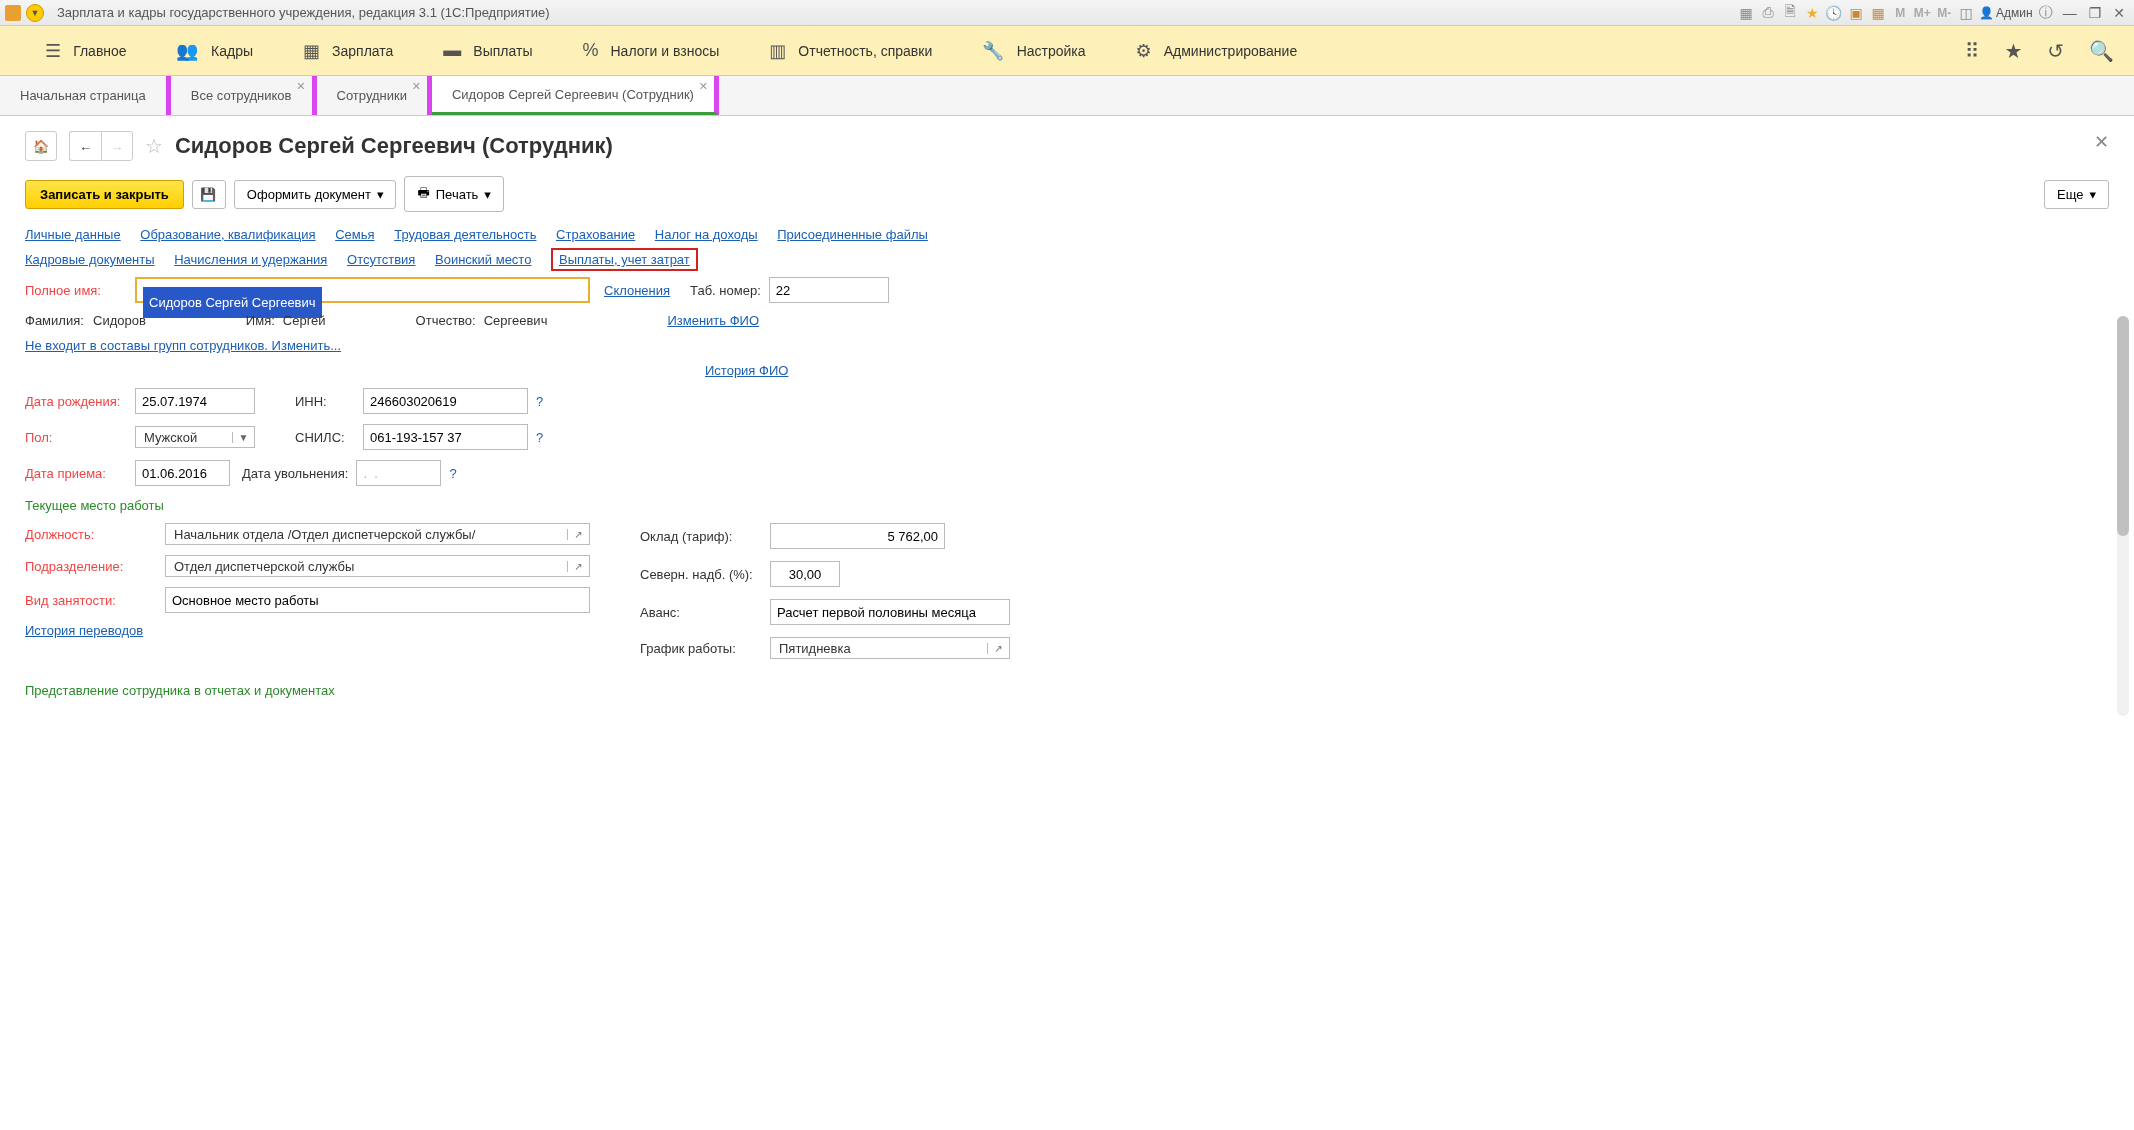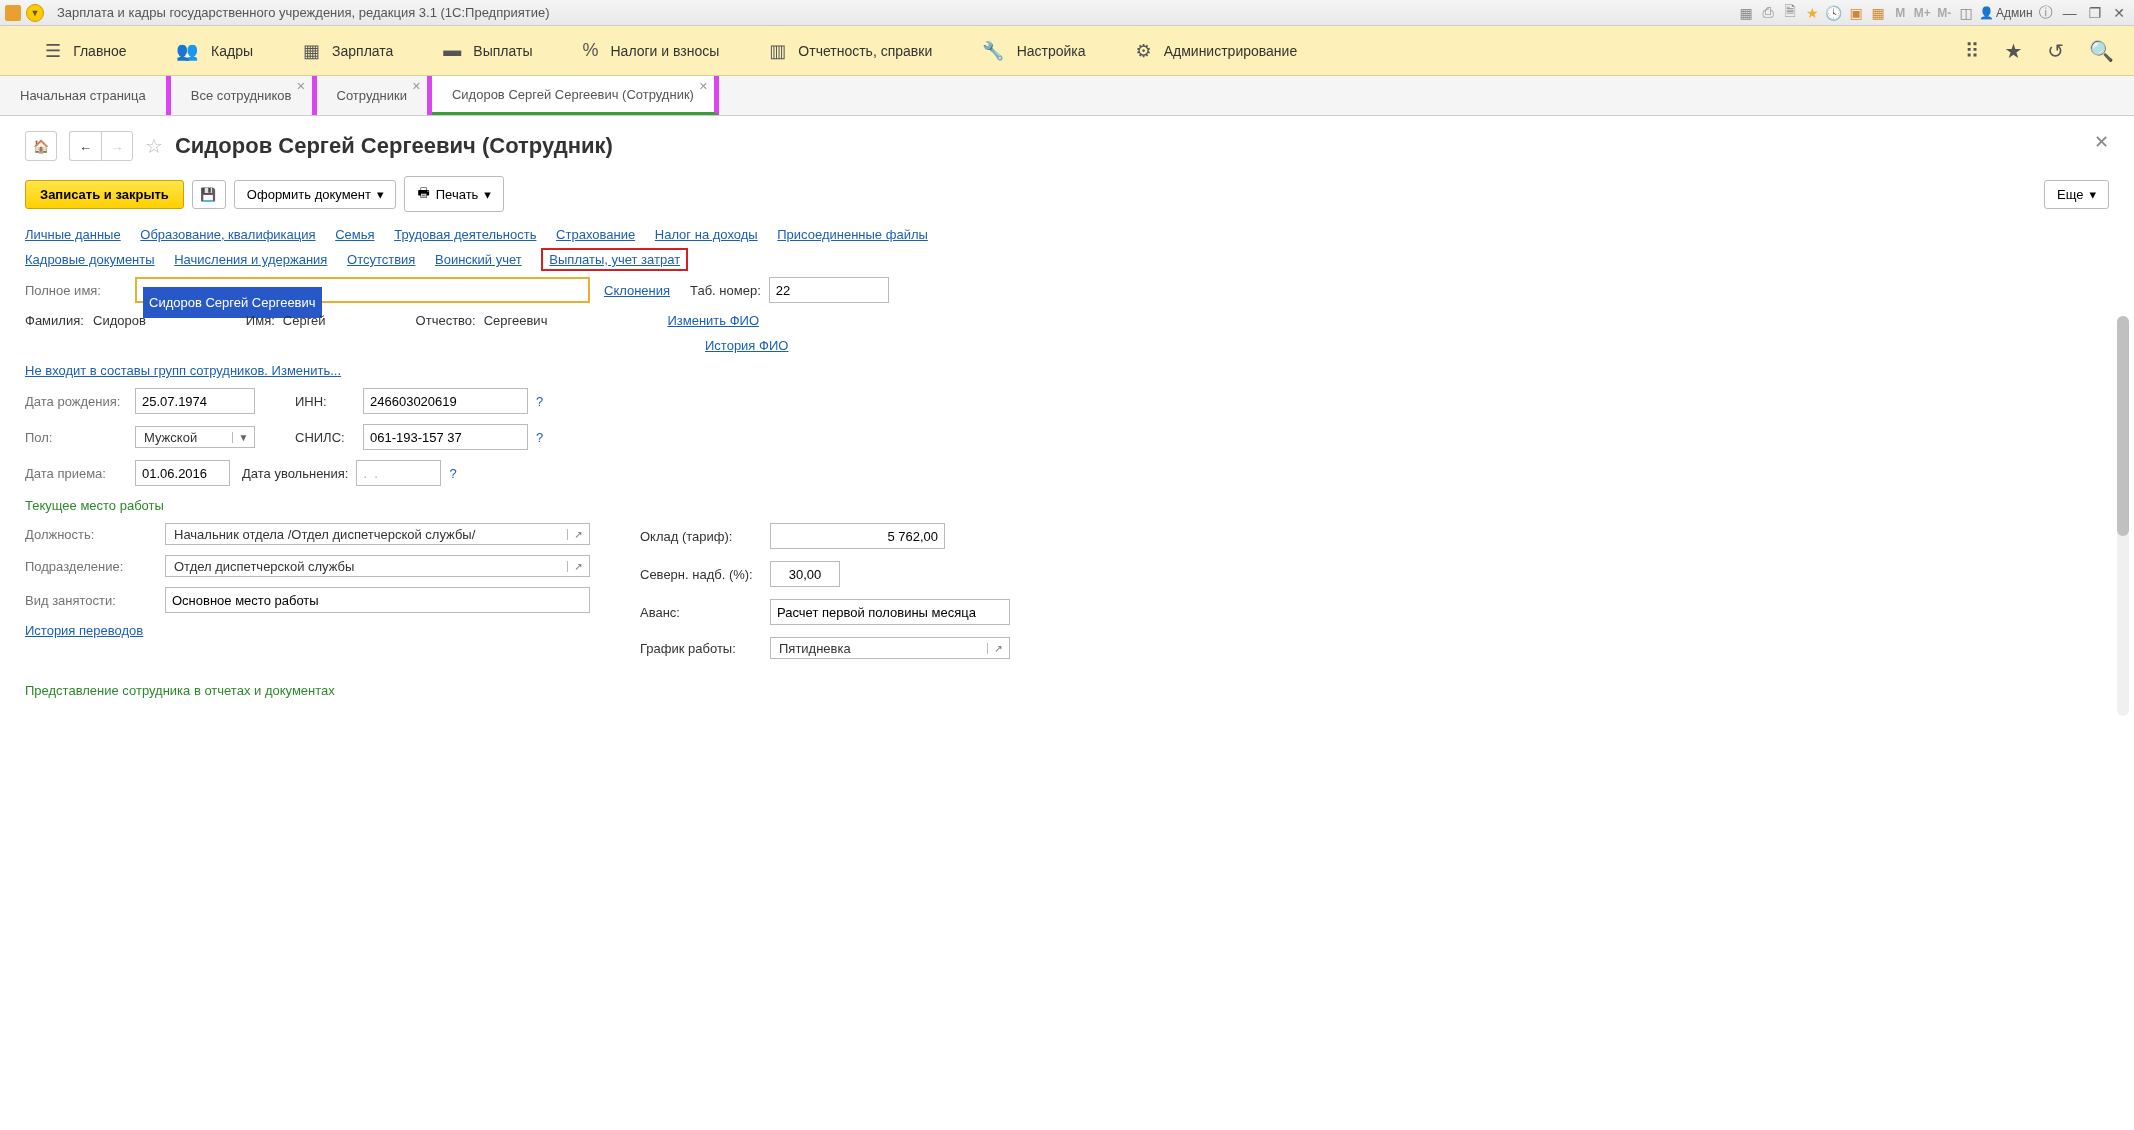--- a/index.html
+++ b/index.html
@@ -36,21 +36,21 @@
 .page-title { font-size: 22px; font-weight: bold; color: #333; }
 .toolbar { display: flex; align-items: center; gap: 8px; margin-bottom: 15px; }
 .btn-yellow { background: linear-gradient(#ffe54a, #ffd000); border: 1px solid #d0a000; padding: 6px 14px; border-radius: 3px; font-weight: bold; cursor: pointer; font-size: 13px; text-align: center; }
 .btn-white { background: #fff; border: 1px solid #bbb; padding: 6px 12px; border-radius: 3px; cursor: pointer; font-size: 13px; display: flex; align-items: center; gap: 6px; }
 .btn-icon-only { width: 34px; justify-content: center; padding: 6px 0; }
 .toolbar-right { margin-left: auto; }
 .links-row { margin-bottom: 10px; }
 .link { color: #1a5fb4; text-decoration: underline; margin-right: 16px; cursor: pointer; }
 .link.highlighted { border: 2px solid #d32020; padding: 2px 6px; text-decoration: underline; margin-right: 0; }
 .form-row { display: flex; align-items: center; margin-bottom: 10px; }
-.form-label { color: #737373; min-width: 110px; }
+.form-label { color: #ef4444; min-width: 110px; }
 .form-label-sm { color: #333; min-width: 68px; }
 .text-input { border: 1px solid #bbb; padding: 8px 6px; font-size: 13px; height: 26px; }
 .text-input.fullname { width: 455px; border: 2px solid #e8b030; }
 .text-input.fullname-sel { background: #2858c8; color: #fff; display: inline-block; }
 .inline-label { margin-left: 20px; margin-right: 8px; }
 .select-input { border: 1px solid #bbb; height: 22px; display: flex; align-items: center; }
 .select-input .sel-text { padding: 0 8px; flex: 1; }
 .select-input .sel-btn { border-left: 1px solid #bbb; width: 22px; text-align: center; color: #666; cursor: pointer; font-size: 10px; }
 .help-q { color: #1a5fb4; margin-left: 8px; cursor: pointer; }
 .section-header { color: #2a8a2a; margin: 12px 0 10px 0; }
@@ -191,21 +191,21 @@
     <span class="link">Семья</span>
     <span class="link">Трудовая деятельность</span>
     <span class="link">Страхование</span>
     <span class="link">Налог на доходы</span>
     <span class="link">Присоединенные файлы</span>
   </div>
   <div class="links-row">
     <span class="link">Кадровые документы</span>
     <span class="link">Начисления и удержания</span>
     <span class="link">Отсутствия</span>
-    <span class="link">Воинский учет</span>
+    <span class="link">Воинский место</span>
     <span class="link highlighted">Выплаты, учет затрат</span>
   </div>
 
   <div class="form-row">
     <span class="form-label">Полное имя:</span>
     <div class="text-input fullname"><span class="text-input fullname-sel" style="border:none;height:auto">Сидоров Сергей Сергеевич</span></div>
     <span class="link" style="margin-left:14px;margin-right:0">Склонения</span>
     <span class="inline-label">Таб. номер:</span>
     <input class="text-input" style="width: 120px;" value="22">
   </div>
@@ -213,25 +213,25 @@
   <div class="form-row">
     <span class="form-label-sm">Фамилия:</span>
     <span>Сидоров</span>
     <span style="margin-left:100px;margin-right:8px">Имя:</span>
     <span>Сергей</span>
     <span style="margin-left:90px;margin-right:8px">Отчество:</span>
     <span>Сергеевич</span>
     <span class="link" style="margin-left:120px">Изменить ФИО</span>
   </div>
   <div class="form-row">
+    <span class="link" style="margin-left:0">Не входит в составы групп сотрудников. Изменить...</span>
+  </div>
+
+  <div class="form-row">
     <span style="margin-left:680px" class="link">История ФИО</span>
-  </div>
-
-  <div class="form-row">
-    <span class="link" style="margin-left:0">Не входит в составы групп сотрудников. Изменить...</span>
   </div>
 
   <div class="form-row">
     <span class="form-label">Дата рождения:</span>
     <input class="text-input" style="width: 120px;" value="25.07.1974">
     <span style="margin-left:40px;margin-right:8px;min-width:60px;display:inline-block">ИНН:</span>
     <input class="text-input" style="width: 165px;" value="246603020619">
     <span class="help-q">?</span>
   </div>
 

